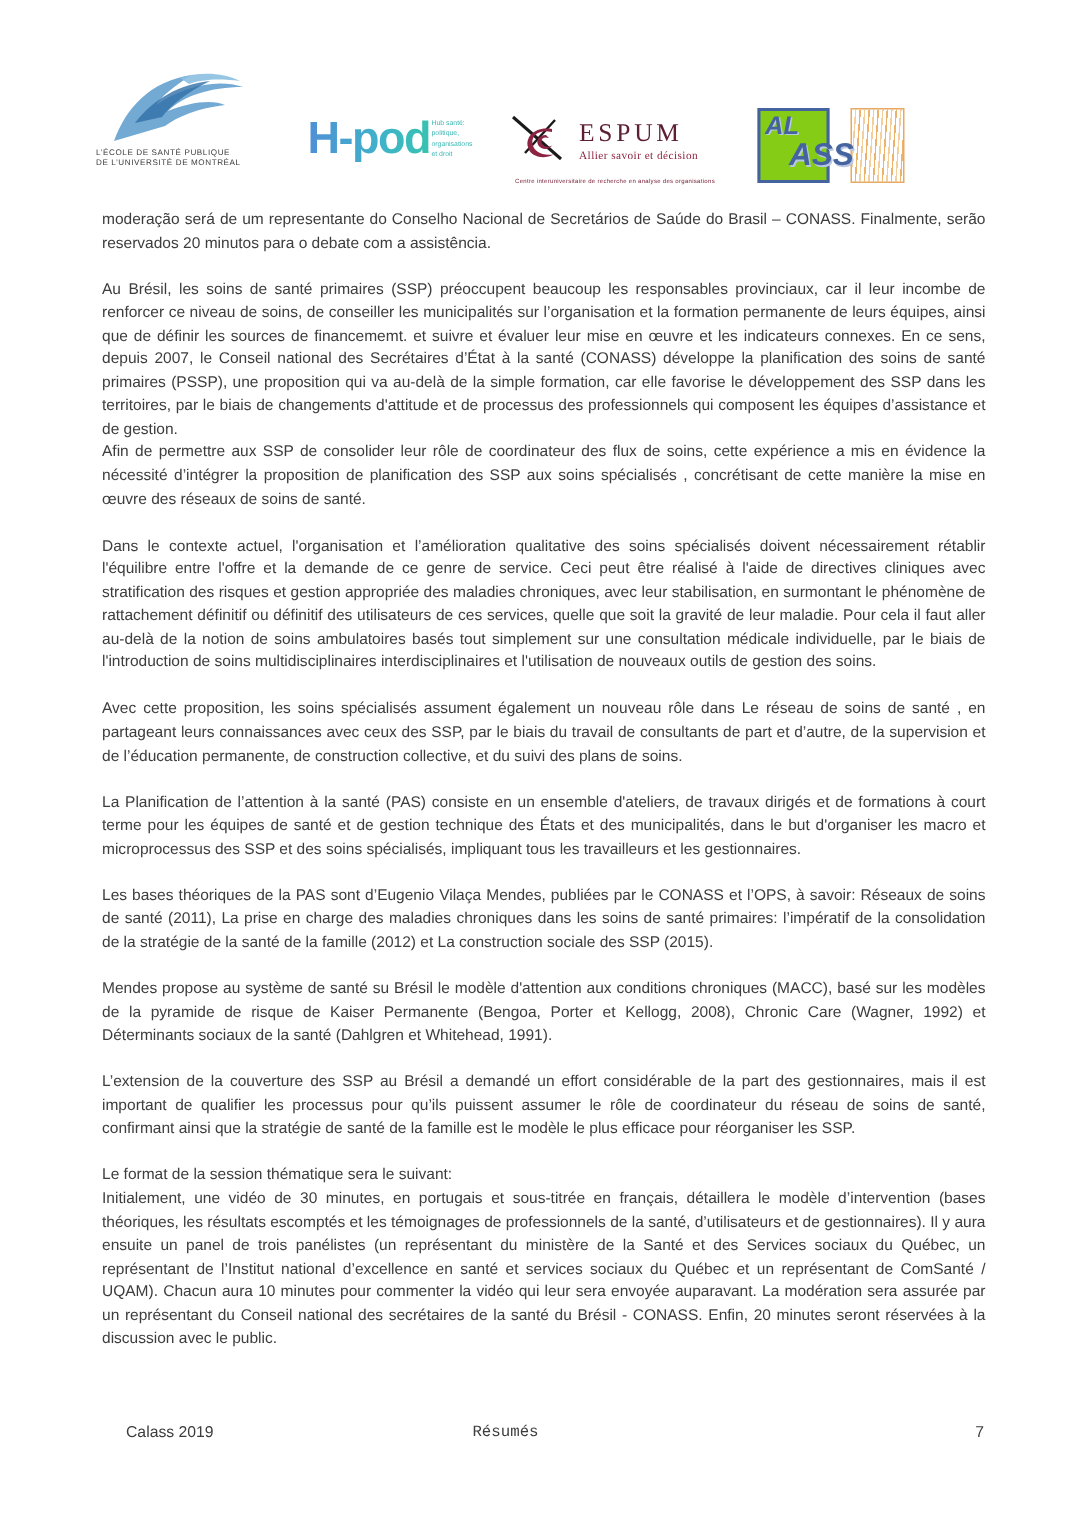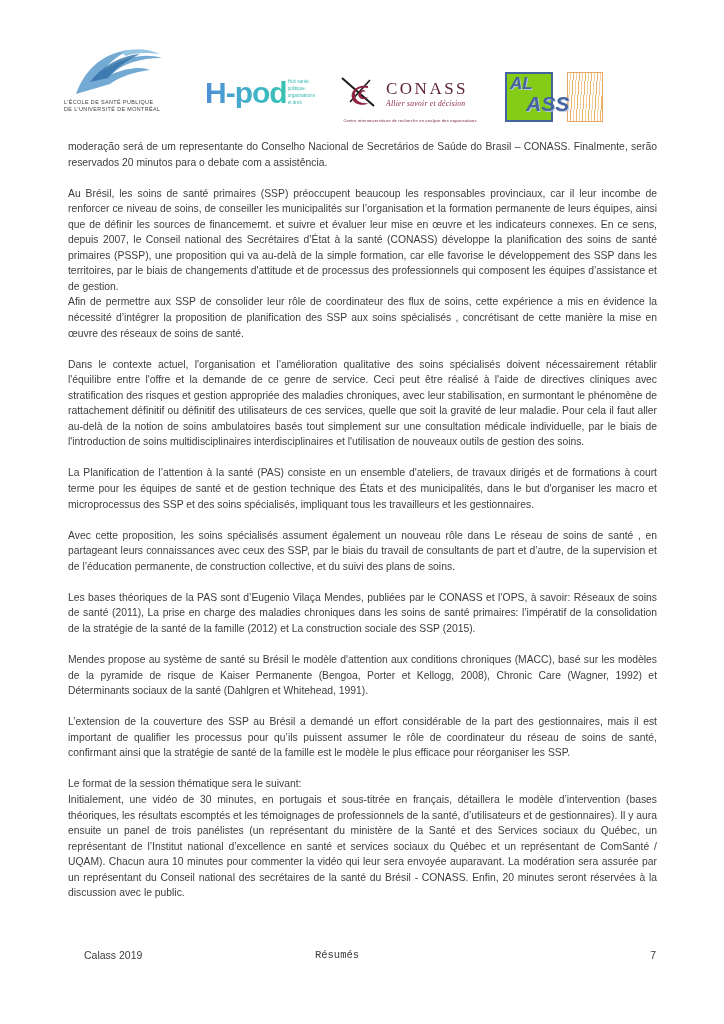--- a/index.html
+++ b/index.html
@@ -23,21 +23,21 @@
   .hpod-word{
     font-size:30px;font-weight:bold;letter-spacing:-1px;line-height:1;
     background:linear-gradient(90deg,#4f8fd6 0%,#3fb3c9 60%,#37c2af 100%);
     -webkit-background-clip:text;background-clip:text;color:transparent;
   }
   .hpod-tag{font-size:4.6px;color:#3cb8b4;line-height:1.5;}
 
   .cirano{left:340px;top:76px;width:140px;}
   .cirano-top{display:flex;align-items:center;gap:6px;}
   .cirano-name{font-family:"Liberation Serif", serif;font-size:17px;letter-spacing:2.5px;color:#5c1f33;line-height:1;}
-  .cirano-tag{font-family:"Liberation Serif", serif;font-style:italic;font-size:7.5px;color:#8c2342;margin-top:2px;letter-spacing:.3px;}
+  .cirano-tag{font-family:"Liberation Serif", serif;font-size:7.5px;color:#8c2342;margin-top:2px;letter-spacing:.3px;}
   .cirano-sub{font-size:4px;color:#7a2038;margin-top:6px;text-align:center;letter-spacing:.2px;}
 
   .alass{left:505px;top:72px;display:flex;gap:14px;align-items:flex-start;}
   .alass-box{
     width:44px;height:46px;border:2.5px solid #44639f;background:#84cc16;
     position:relative;font-weight:bold;font-style:italic;color:#44639f;
   }
   .alass-al{position:absolute;left:3px;top:0px;font-size:17px;letter-spacing:0;
     text-shadow:1px 1px 0 #b9c6e2;}
   .alass-ass{position:absolute;left:19px;top:18px;font-size:21px;
@@ -97,21 +97,21 @@
 
     <div class="logo cirano">
       <div class="cirano-top">
         <svg width="40" height="36" viewBox="0 0 40 36">
           <path d="M2 2 L 34 30" stroke="#1a1a1a" stroke-width="2"></path>
           <path d="M30 4 L 10 26" stroke="#1a1a1a" stroke-width="1.6"></path>
           <path d="M28 10 C 16 8, 10 16, 12 22 C 13 28, 22 31, 29 27 C 21 28, 16 25, 15 20 C 14 14, 20 10, 28 12 Z" fill="#8c2342"></path>
           <path d="M24 14 C 19 14, 17 18, 19 21 C 21 24, 26 24, 28 21 C 24 23, 21 21, 21 18 C 21 16, 23 15, 26 16 Z" fill="#8c2342"></path>
         </svg>
         <div>
-          <div class="cirano-name">CONASS</div>
+          <div class="cirano-name">ESPUM</div>
           <div class="cirano-tag">Allier savoir et décision</div>
         </div>
       </div>
       <div class="cirano-sub">Centre interuniversitaire de recherche en analyse des organisations</div>
     </div>
 
     <div class="logo alass">
       <div class="alass-box">
         <span class="alass-al">AL</span>
         <span class="alass-ass">ASS</span>
@@ -119,22 +119,22 @@
       <div class="alass-art"></div>
     </div>
 
   </div>
 
   <div class="body-text">
     <p>moderação será de um representante do Conselho Nacional de Secretários de Saúde do Brasil – CONASS. Finalmente, serão reservados 20 minutos para o debate com a assistência.</p>
     <p>Au Brésil, les soins de santé primaires (SSP) préoccupent beaucoup les responsables provinciaux, car il leur incombe de renforcer ce niveau de soins, de conseiller les municipalités sur l’organisation et la formation permanente de leurs équipes, ainsi que de définir les sources de financememt. et suivre et évaluer leur mise en œuvre et les indicateurs connexes. En ce sens, depuis 2007, le Conseil national des Secrétaires d’État à la santé (CONASS) développe la planification des soins de santé primaires (PSSP), une proposition qui va au-delà de la simple formation, car elle favorise le développement des SSP dans les territoires, par le biais de changements d'attitude et de processus des professionnels qui composent les équipes d’assistance et de gestion.
 Afin de permettre aux SSP de consolider leur rôle de coordinateur des flux de soins, cette expérience a mis en évidence la nécessité d’intégrer la proposition de planification des SSP aux soins spécialisés , concrétisant de cette manière la mise en œuvre des réseaux de soins de santé.</p>
     <p>Dans le contexte actuel, l'organisation et l’amélioration qualitative des soins spécialisés doivent nécessairement rétablir l'équilibre entre l'offre et la demande de ce genre de  service. Ceci peut être réalisé à l'aide de directives cliniques avec stratification des risques et gestion appropriée des maladies chroniques, avec leur stabilisation, en surmontant le phénomène de rattachement définitif ou définitif des utilisateurs de ces services, quelle que soit la gravité de leur maladie. Pour cela il faut aller au-delà de la notion de soins ambulatoires basés tout simplement sur une consultation médicale individuelle, par le biais de l'introduction de soins multidisciplinaires interdisciplinaires et l'utilisation de nouveaux outils de gestion des soins.</p>
+    <p>Avec cette proposition, les soins spécialisés assument également un nouveau rôle dans Le réseau de soins de santé , en partageant leurs connaissances avec ceux des SSP, par le biais du travail de consultants de part et d’autre, de la supervision et de l’éducation permanente, de construction collective, et du suivi des plans de soins.</p>
     <p>La Planification de l’attention à la santé (PAS) consiste en un ensemble d'ateliers, de travaux dirigés et de formations à court terme pour les équipes de santé et de gestion technique des États et des municipalités, dans le but d'organiser les macro et microprocessus des SSP et des soins spécialisés, impliquant tous les travailleurs et les gestionnaires.</p>
-    <p>Avec cette proposition, les soins spécialisés assument également un nouveau rôle dans Le réseau de soins de santé , en partageant leurs connaissances avec ceux des SSP, par le biais du travail de consultants de part et d’autre, de la supervision et de l’éducation permanente, de construction collective, et du suivi des plans de soins.</p>
     <p>Les bases théoriques de la PAS sont d’Eugenio Vilaça Mendes, publiées par le CONASS et l’OPS, à savoir: Réseaux de soins de santé (2011), La prise en charge des maladies chroniques dans les soins de santé primaires: l’impératif de la consolidation de la stratégie de la santé de la famille (2012) et La construction sociale des SSP (2015).</p>
     <p>Mendes propose au système de santé su Brésil le modèle d'attention aux conditions chroniques (MACC), basé sur les modèles de la pyramide de risque de Kaiser Permanente (Bengoa, Porter et Kellogg, 2008), Chronic Care (Wagner, 1992) et Déterminants sociaux de la santé (Dahlgren et Whitehead, 1991).</p>
     <p>L’extension de la couverture des SSP au Brésil a demandé un effort considérable de la part des gestionnaires, mais il est important de qualifier les processus pour qu’ils puissent assumer le rôle de coordinateur du réseau de soins de santé, confirmant ainsi que la stratégie de santé de la famille est le modèle le plus efficace pour réorganiser les SSP.</p>
     <p>Le format de la session thématique sera le suivant:
 Initialement, une vidéo de 30 minutes, en portugais et sous-titrée en français, détaillera le modèle d’intervention (bases théoriques, les résultats escomptés  et les témoignages de professionnels de la santé, d’utilisateurs et de gestionnaires). Il y aura ensuite un panel de trois panélistes (un représentant du ministère de la Santé et des Services sociaux du Québec, un représentant de l’Institut national d’excellence en santé et services sociaux du Québec et un représentant de ComSanté / UQAM). Chacun aura 10 minutes pour commenter la vidéo qui leur sera envoyée auparavant. La modération sera assurée par un représentant du Conseil national des secrétaires de la santé du Brésil - CONASS. Enfin, 20 minutes seront réservées à la discussion avec le public.</p>
   </div>
 
   <div class="footer">
     <span class="f-left">Calass 2019</span>
     <span class="f-center">Résumés</span>

